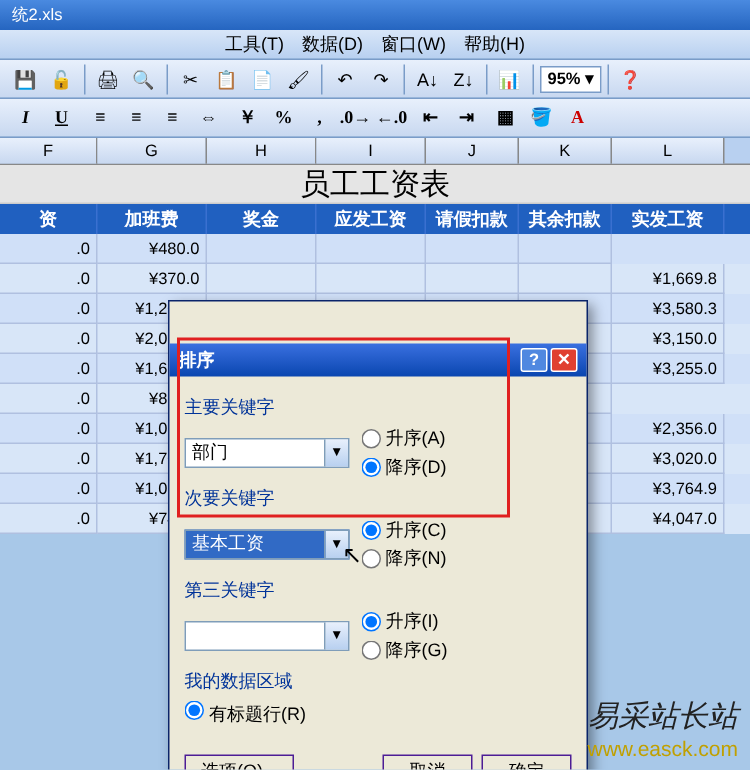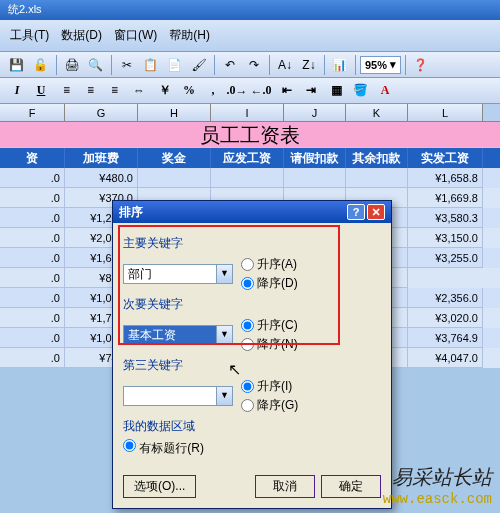--- a/index.html
+++ b/index.html
@@ -1,65 +1,65 @@
 <!DOCTYPE html>
 <html><head>
 <meta charset="utf-8">
 <style>
 * { box-sizing: border-box; margin: 0; padding: 0; }
 body { font-family: "SimSun", Arial, sans-serif; font-size: 12px; background: #a8c8e8; width: 500px; height: 513px; overflow: hidden; position: relative; }
 
 .titlebar { background: linear-gradient(#4a8ae0,#2565c0); height: 20px; color: #fff; padding: 2px 8px; font-size: 11px; }
-.menubar { background: linear-gradient(#d8e6f8,#b8d0f0); height: 32px; display: flex; align-items: center; padding: 0 10px; gap: 12px; font-size: 12px; border-bottom: 1px solid #7a9cc8; }
+.menubar { background: linear-gradient(#d8e6f8,#b8d0f0); height: 20px; display: flex; align-items: center; padding: 0 10px; gap: 12px; font-size: 12px; border-bottom: 1px solid #7a9cc8; justify-content: center; }
 .menubar span { cursor: default; }
 
 .toolbar { background: linear-gradient(#e8f0fc,#c8d8f0); height: 26px; display: flex; align-items: center; padding: 2px 6px; gap: 2px; border-bottom: 1px solid #7a9cc8; }
 .toolbar .btn { width: 22px; height: 22px; display: flex; align-items: center; justify-content: center; border-radius: 3px; }
 .toolbar .sep { width: 1px; height: 20px; background: #7a9cc8; margin: 0 2px; }
 .toolbar .zoom { font-size: 11px; height: 18px; border: 1px solid #7a9cc8; background: #fff; padding: 0 4px; display: flex; align-items: center; font-weight: bold; }
 
 .fmtbar { background: linear-gradient(#e8f0fc,#c8d8f0); height: 26px; display: flex; align-items: center; padding: 2px 6px; gap: 2px; border-bottom: 1px solid #7a9cc8; }
 .fmtbar .btn { width: 22px; height: 22px; display: flex; align-items: center; justify-content: center; font-weight: bold; font-family: "Times New Roman"; border-radius: 3px; }
 
 .col-headers { display: flex; background: #b8d0f0; height: 18px; border-bottom: 1px solid #888; }
 .col-headers div { border-right: 1px solid #888; text-align: center; line-height: 18px; font-size: 11px; background: linear-gradient(#e8f0fc,#c8d8f0); }
 .colF { width: 65px; } .colG { width: 73px; } .colH { width: 73px; } .colI { width: 73px; } .colJ { width: 62px; } .colK { width: 62px; } .colL { width: 75px; }
 
-.sheet-title-row { display: flex; background: #f9a8d4; height: 26px; }
+.sheet-title-row { display: flex; background: #e5e5e5; height: 26px; }
 .sheet-title { font-family: "KaiTi","SimSun"; font-size: 20px; text-align: center; width: 100%; line-height: 26px; border-bottom: 1px solid #ccc; }
 
 .header-row { display: flex; background: #2060c0; color: #fff; height: 20px; font-size: 12px; font-weight: bold; }
 .header-row div { text-align: center; line-height: 20px; border-right: 1px solid #3a70d0; }
 
 .data-area { position: relative; }
 .data-row { display: flex; height: 20px; background: #d0e0f8; }
 .data-row:nth-child(even) { background: #d8e6f8; }
 .data-row div { border-right: 1px solid #b0c0e0; border-bottom: 1px solid #b0c0e0; text-align: right; line-height: 20px; padding-right: 4px; font-size: 11px; }
 
 .dialog { position: absolute; left: 112px; top: 200px; width: 280px; background: #ece9d8; border: 1px solid #0a246a; box-shadow: 3px 3px 8px rgba(0,0,0,0.4); }
-.dlg-title { background: linear-gradient(#3a70e0,#0a46b0); height: 22px; color: #fff; font-weight: bold; padding: 1px 6px; display: flex; justify-content: space-between; align-items: center; }
+.dlg-title { background: linear-gradient(#3a70e0,#0a46b0); height: 22px; color: #fff; font-weight: bold; padding: 1px 6px; display: flex; justify-content: space-between; align-items: center; margin-top: 28px; }
 .dlg-close { width: 18px; height: 16px; background: #e04030; color: #fff; text-align: center; line-height: 14px; font-weight: bold; border: 1px solid #fff; border-radius: 2px; font-size: 11px; }
 .dlg-help { width: 18px; height: 16px; background: #5088e0; color: #fff; text-align: center; line-height: 14px; border: 1px solid #fff; border-radius: 2px; margin-right: 2px; font-size: 11px; }
 .dlg-body { padding: 8px 10px; font-size: 12px; }
 .dlg-label { color: #003399; margin: 4px 0; }
 .dlg-row { display: flex; align-items: center; gap: 8px; margin-bottom: 4px; }
-.combo { border: 1px solid #7f9db9; background: #fff; height: 20px; width: 110px; display: flex; align-items: center; padding: 0 4px; position: relative; }
+.combo { border: 1px solid #7f9db9; background: #fff; height: 20px; width: 110px; display: flex; padding: 0 4px; position: relative; }
 .combo.sel { background: #316ac5; color: #fff; }
 .combo .arrow { position: absolute; right: 0; top: 0; width: 16px; height: 18px; background: linear-gradient(#e8f0fc,#b8d0f0); border-left: 1px solid #7f9db9; text-align: center; line-height: 16px; font-size: 9px; color: #000; }
 .radios { display: flex; flex-direction: column; gap: 2px; font-size: 12px; }
 .radios label { display: flex; align-items: center; gap: 3px; }
 .radios input { margin: 0; }
 .dlg-buttons { display: flex; justify-content: flex-end; gap: 6px; padding: 6px 10px 10px; }
 .dlg-btn { border: 1px solid #4c1d95; background: #ece9d8; padding: 2px 10px; font-size: 12px; min-width: 60px; }
 
 .redbox { position: absolute; border: 2px solid #e02020; pointer-events: none; }
 
 .watermark { position: absolute; right: 8px; bottom: 6px; text-align: right; font-family: "SimSun"; }
 .watermark .wm1 { font-size: 20px; color: #222; font-style: italic; font-family: "KaiTi"; margin-left: 14px; }
-.watermark .wm2 { font-size: 14px; color: #c0a000; font-family: Liberation Mono, monospace; }
+.watermark .wm2 { font-size: 14px; color: #c0a000; font-family: Liberation Sans, sans-serif; }
 
 .cursor { position: absolute; left: 228px; top: 360px; font-size: 16px; color: #000; pointer-events: none; }
 </style>
 </head>
 <body>
 
 <div class="titlebar">统2.xls</div>
 
 <div class="menubar">
   <span>工具(T)</span>
@@ -147,21 +147,20 @@
 </div>
 
 <div class="data-area" id="data-area">
     <div class="data-row">
       <div class="colF">.0</div>
       <div class="colG">¥480.0</div>
       <div class="colH"></div>
       <div class="colI"></div>
       <div class="colJ"></div>
       <div class="colK"></div>
-      <div class="colL">¥1,658.8</div>
     </div>
     <div class="data-row">
       <div class="colF">.0</div>
       <div class="colG">¥370.0</div>
       <div class="colH"></div>
       <div class="colI"></div>
       <div class="colJ"></div>
       <div class="colK"></div>
       <div class="colL">¥1,669.8</div>
     </div>

